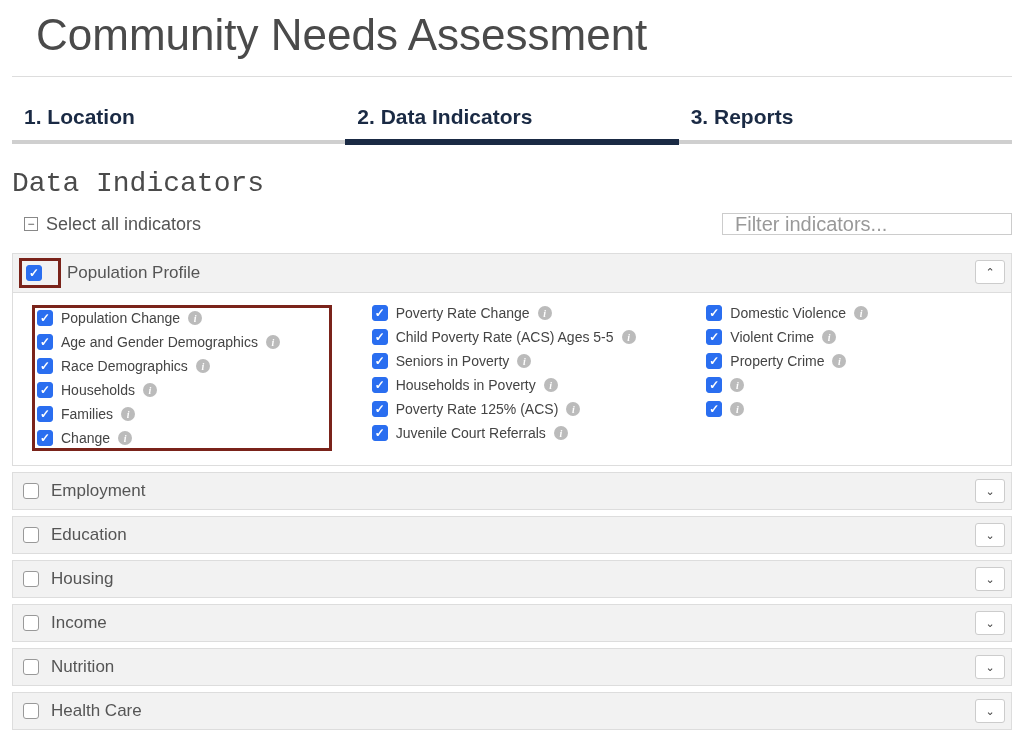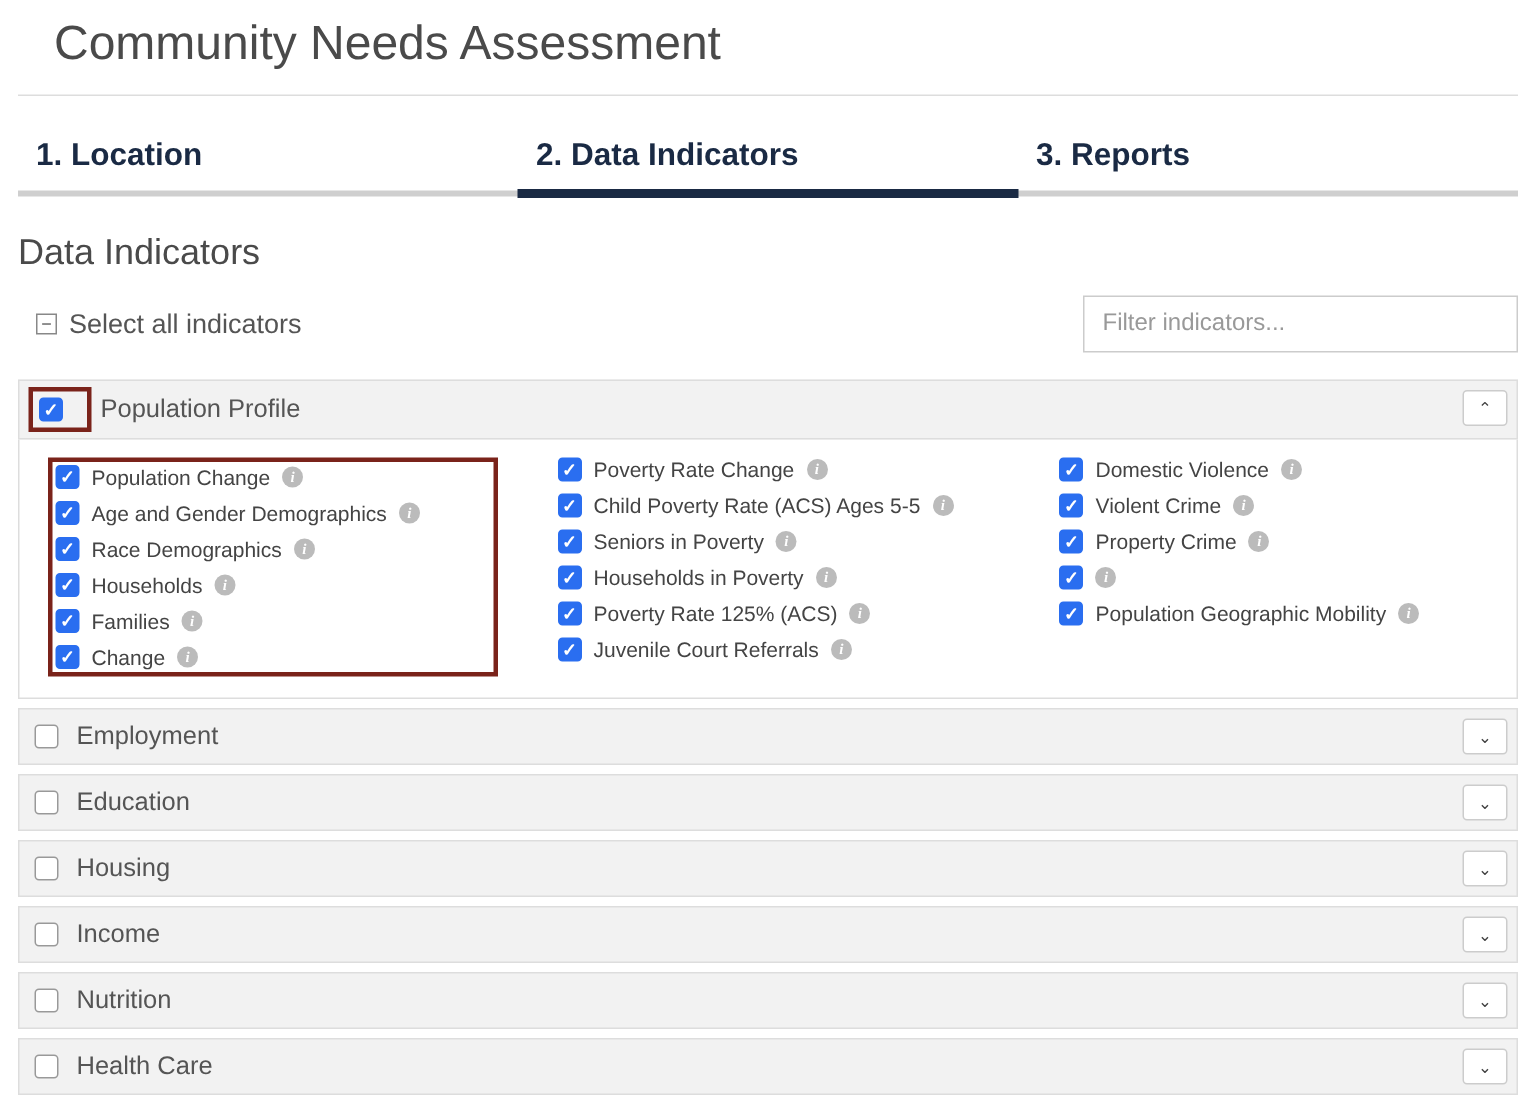--- a/index.html
+++ b/index.html
@@ -5,21 +5,21 @@
   * { box-sizing: border-box; }
   body {
     margin: 0;
     padding: 0 12px;
     font-family: "Helvetica Neue", Arial, sans-serif;
     color: #3a3a3a;
     background: #fff;
     width: 1024px;
   }
   h1.page-title {
-    font-size: 32px;
+    font-size: 44px;
     font-weight: 400;
     color: #4a4a4a;
     margin: 10px 0 16px 24px;
   }
   hr.title-rule {
     border: none;
     border-top: 1px solid #ddd;
     margin: 0 0 20px 0;
   }
   .steps {
@@ -34,24 +34,25 @@
     font-weight: 700;
     font-size: 21px;
     color: #1a2a44;
     cursor: pointer;
   }
   .step.active {
     border-bottom: 6px solid #1a2a44;
     margin-bottom: -5px;
   }
   h2.section-title {
-    font-size: 24px;
+    font-size: 28px;
     font-weight: 400;
     color: #4a4a4a;
     margin: 0 0 14px 0;
+    font-family: Liberation Mono, monospace;
   }
   .controls-row {
     display: flex;
     align-items: center;
     justify-content: space-between;
     margin-bottom: 18px;
   }
   .select-all {
     display: flex;
     align-items: center;
@@ -68,24 +69,24 @@
     align-items: center;
     justify-content: center;
     font-size: 12px;
     line-height: 1;
     color: #555;
     background: #fff;
     cursor: pointer;
   }
   .filter-input {
     width: 290px;
-    height: 38px;
+    height: 22px;
     border: 1px solid #ccc;
     padding: 0 12px;
-    font-size: 16px;
+    font-size: 20px;
     color: #888;
   }
   .filter-input::placeholder { color: #999; }
 
   .category {
     margin-bottom: 6px;
     text-align: right;
   }
   .cat-header {
     display: flex;
@@ -306,21 +307,20 @@
         <span class="cb checked"></span>
         <span>Property Crime</span>
         <span class="info-icon">i</span>
       </div>
       <div class="ind-row">
         <span class="cb checked"></span>
         <span class="info-icon">i</span>
       </div>
       <div class="ind-row">
         <span class="cb checked"></span>
-        <span>Population Geographic Mobility</span>
         <span class="info-icon">i</span>
       </div>
     </div>
 
   </div>
 </div>
 
 <div class="category">
   <div class="cat-header">
     <span class="cb"></span>

